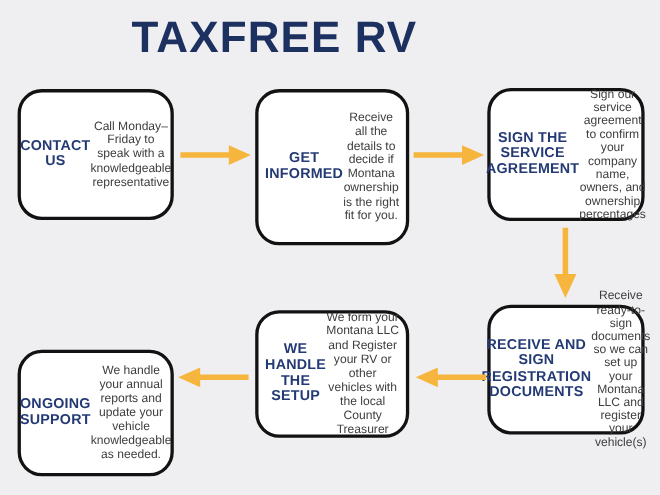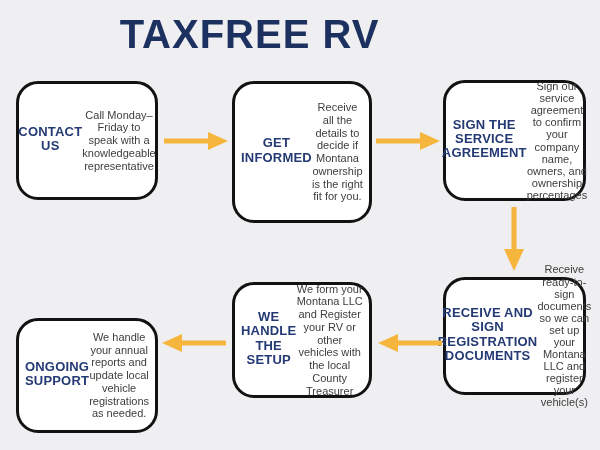--- a/index.html
+++ b/index.html
@@ -69,21 +69,21 @@
     <p>Receive ready-to-sign documents so we can set up your Montana LLC and register your vehicle(s)</p>
   </section>
 
   <section class="box b5" style="left:232px; top:282px; width:140px; height:116px;">
     <h2>WE HANDLE THE SETUP</h2>
     <p>We form your Montana LLC and Register your RV or other vehicles with the local County Treasurer</p>
   </section>
 
   <section class="box b6" style="left:16px; top:281px; width:142px; height:115px;margin-top:37px;">
     <h2>ONGOING SUPPORT</h2>
-    <p>We handle your annual reports and update local vehicle registrations as needed.</p>
+    <p>We handle your annual reports and update your vehicle knowledgeable as needed.</p>
   </section>
 
   <svg class="arrow" style="left:162px; top:130px;" width="68" height="22" viewBox="0 0 68 22">
     <line x1="2" y1="11" x2="48" y2="11"></line>
     <polygon points="46,2 66,11 46,20"></polygon>
   </svg>
 
   <svg class="arrow" style="left:374px; top:130px;" width="68" height="22" viewBox="0 0 68 22">
     <line x1="2" y1="11" x2="48" y2="11"></line>
     <polygon points="46,2 66,11 46,20"></polygon>

